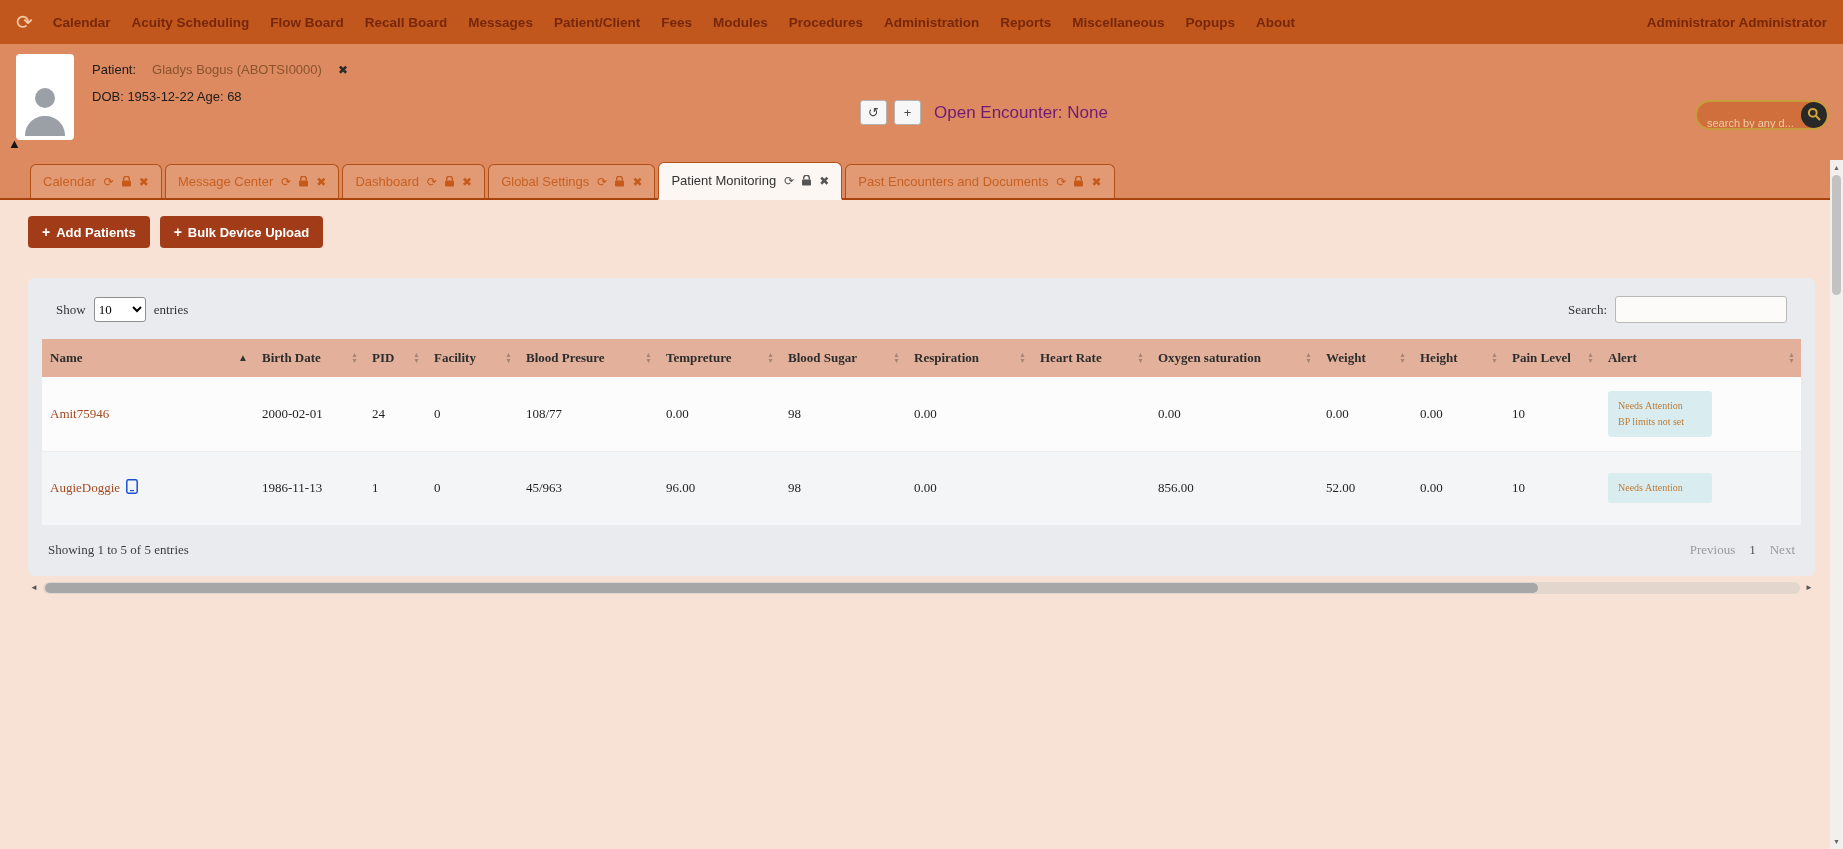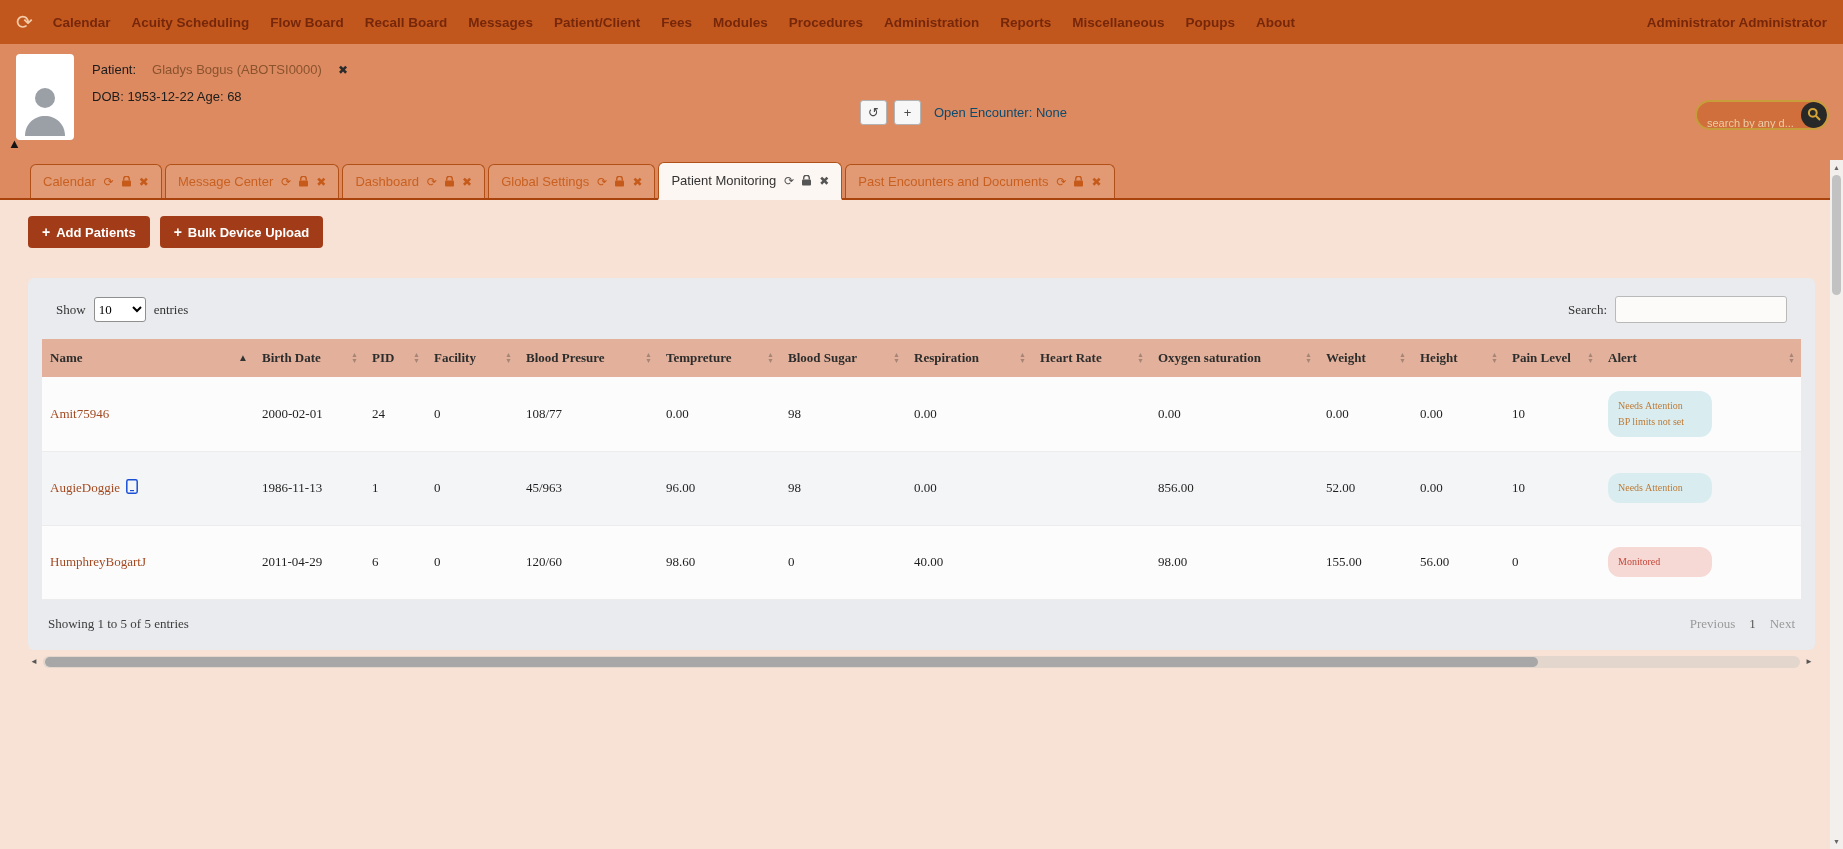--- a/index.html
+++ b/index.html
@@ -36,21 +36,21 @@
   .pline1 { display: flex; align-items: center; gap: 16px; }
   .patient-name { color: #8a532c; cursor: pointer; text-decoration: none; }
   .close-x { color: #2b2b2b; font-size: 12px; font-weight: bold; cursor: pointer; }
   .pline2 { margin-top: 12px; }
   .encounter-group { position: absolute; left: 860px; top: 56px; display: flex; align-items: center; gap: 7px; }
   .mini-btn {
     width: 27px; height: 25px; background: #f7f7f7; border: 1px solid #b3b3b3; border-radius: 3px;
     font-size: 13px; color: #4a4a4a; display: flex; align-items: center; justify-content: center; cursor: pointer;
     font-family: inherit;
   }
-  .encounter-text { font-size: 13px; color: #0c4a6e; margin-left: 6px; }
+  .encounter-text { font-size: 17px; color: #701a75; margin-left: 6px; }
   .search-pill {
     position: absolute; right: 14px; top: 56px; width: 134px; height: 30px;
     border: 2px solid #c79d3b; border-radius: 16px; background: #d06f3c;
     display: flex; align-items: center; padding-left: 10px; overflow: hidden;
   }
   .search-pill input {
     flex: 1; min-width: 0; border: none; outline: none; background: transparent;
     font-size: 11px; color: #f8e7d3; font-family: inherit; margin-top: 16px;
   }
   .search-pill input::placeholder { color: #edcda6; }
@@ -113,21 +113,21 @@
   .sort { position: absolute; right: 6px; top: 50%; transform: translateY(-50%);
     display: flex; flex-direction: column; font-size: 7px; line-height: 0.9; color: rgba(40,40,40,0.32); }
   .sort.active { font-size: 10px; color: #333; line-height: 1; }
   tbody td {
     padding: 8px; height: 74px; border-bottom: 1px solid #ececec; color: #1f1f1f;
     font-size: 13px; vertical-align: middle; background: #fcfcfd; overflow: hidden;
   }
   tbody tr:nth-child(even) td { background: #f4f5f7; }
   .name-link { color: var(--link-color, #a34a21); text-decoration: none; cursor: pointer; }
   .device { margin-left: 6px; vertical-align: -2px; cursor: pointer; display: inline-block; }
-  .badge { display: inline-block; padding: 7px 10px; border-radius: 12px; font-size: 10px; line-height: 1.6; min-width: 104px; }
+  .badge { display: inline-block; padding: 7px 10px; border-radius: 3px; font-size: 10px; line-height: 1.6; min-width: 104px; }
   .badge.info { background: var(--badge-info-bg, #d9edf0); color: var(--badge-info-text, #bd7a36); }
   .badge.danger { background: var(--badge-danger-bg, #f6d9d4); color: var(--badge-danger-text, #c4473a); }
 
   .table-footer { display: flex; justify-content: space-between; align-items: flex-end; padding: 16px 6px 18px; font-size: 13px; color: #3d3d3d; }
   .pagination { display: flex; gap: 14px; font-size: 13px; }
   .page-prev, .page-next { color: #9a9a9a; cursor: pointer; }
   .page-num { color: #555; cursor: pointer; }
 
   .h-scrollbar { display: flex; align-items: center; height: 14px; margin-top: 5px; gap: 3px; }
   .h-scrollbar .arr { font-size: 8px; color: #555; width: 12px; text-align: center; cursor: pointer; }
@@ -387,36 +387,20 @@
               <td class="cell">96.00</td>
               <td class="cell">98</td>
               <td class="cell">0.00</td>
               <td class="cell"></td>
               <td class="cell">856.00</td>
               <td class="cell">52.00</td>
               <td class="cell">0.00</td>
               <td class="cell">10</td>
               <td class="alert-cell"><div class="badge info"><div class="badge-line">Needs Attention</div></div></td>
             </tr>
-            <tr class="data-row">
-              <td class="name-cell"><a class="name-link">HumphreyBogartJ</a></td>
-              <td class="cell">2011-04-29</td>
-              <td class="cell">6</td>
-              <td class="cell">0</td>
-              <td class="cell">120/60</td>
-              <td class="cell">98.60</td>
-              <td class="cell">0</td>
-              <td class="cell">40.00</td>
-              <td class="cell"></td>
-              <td class="cell">98.00</td>
-              <td class="cell">155.00</td>
-              <td class="cell">56.00</td>
-              <td class="cell">0</td>
-              <td class="alert-cell"><div class="badge danger"><div class="badge-line">Monitored</div></div></td>
-            </tr>
           </tbody>
       </table>
 
       <div class="table-footer">
         <span>Showing 1 to 5 of 5 entries</span>
         <div class="pagination">
           <span class="page-prev">Previous</span>
           <span class="page-num">1</span>
           <span class="page-next">Next</span>
         </div>

